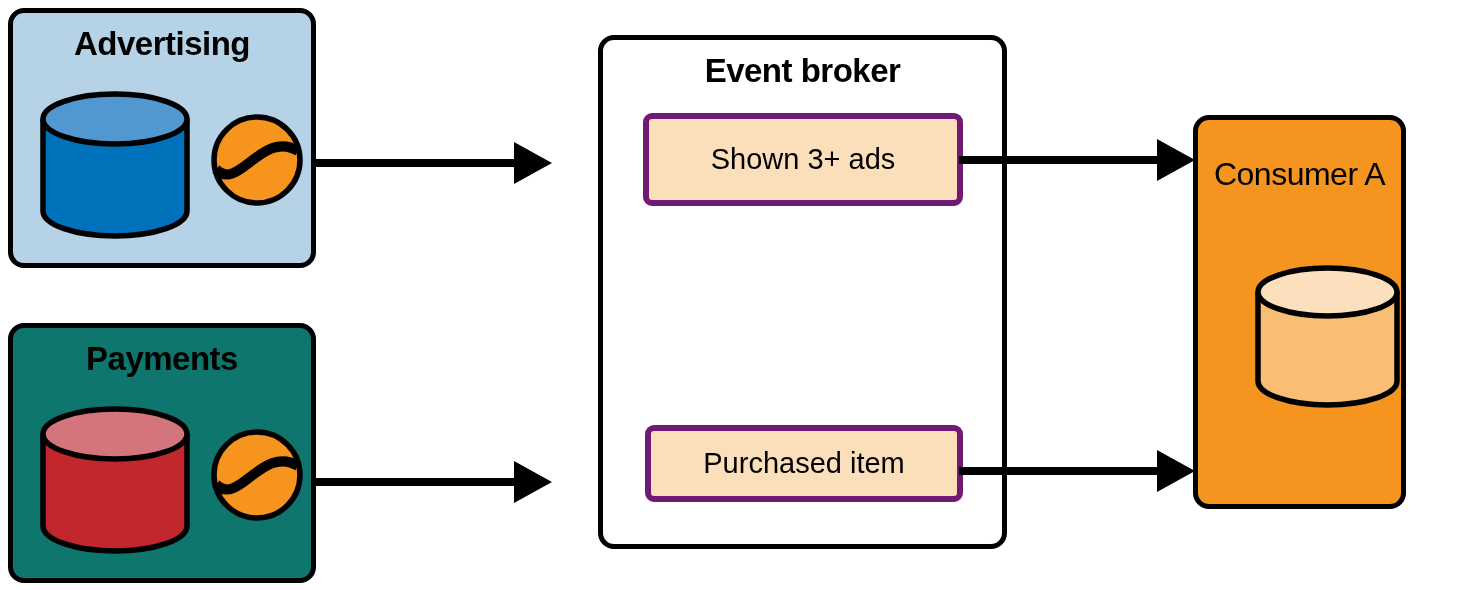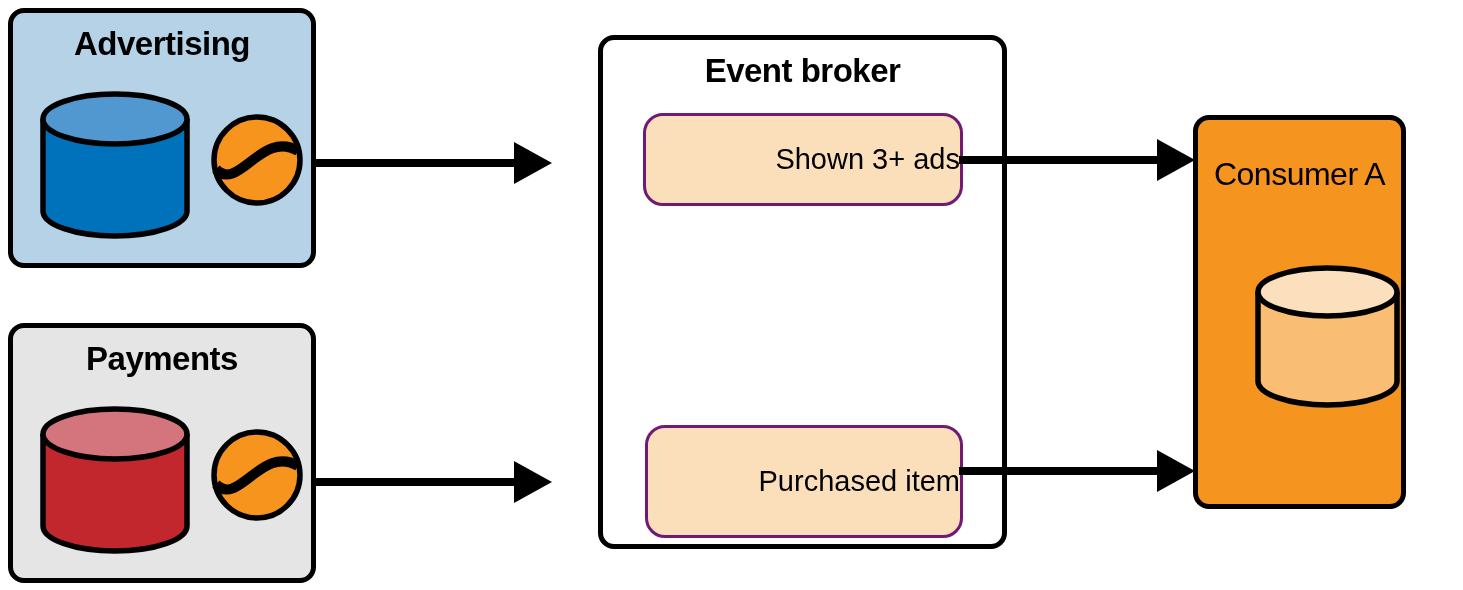--- a/index.html
+++ b/index.html
@@ -37,30 +37,30 @@
   .broker-title   { top: 12px; }
   .consumer-title { top: 36px; font-weight: normal; font-size: 32px; }
 
   .cyl-svg  { position: absolute; left: 22px; top: 75px; }
   .wave-svg { position: absolute; left: 197px; top: 100px; }
   .consumer-cyl { left: 52px; top: 142px; }
 
   .topic {
     position: absolute;
     box-sizing: border-box;
-    border: 3px solid #701a75;
-    border-radius: 20px;
+    border: 6px solid #701a75;
+    border-radius: 9px;
     display: flex;
     align-items: center;
-    justify-content: flex-end;
+    justify-content: center;
     font-size: 29px;
     white-space: nowrap;
   }
   .topic-1 { left: 40px; top: 73px;  width: 320px; height: 93px; }
-  .topic-2 { left: 42px; top: 385px; width: 318px; height: 113px; }
+  .topic-2 { left: 42px; top: 385px; width: 318px; height: 77px; }
 
   .arrow-layer {
     position: absolute;
     left: 0; top: 0;
     pointer-events: none;
   }
 </style>
 </head>
 <body>
 
@@ -72,21 +72,21 @@
       <path d="M8 31 V123 A72 25 0 0 0 152 123 V31 Z" stroke="none" fill="#0071bb"></path>
       <path d="M8 31 V123 A72 25 0 0 0 152 123 V31" fill="none" stroke="#000" stroke-width="5.5"></path>
       <ellipse cx="80" cy="31" rx="72" ry="25" stroke="#000" stroke-width="5.5" fill="#5198d1"></ellipse>
     </svg>
     <svg class="wave-svg" width="94" height="94" viewBox="0 0 94 94">
       <circle cx="47" cy="47" r="43" stroke="#000" stroke-width="5.5" fill="#f7941e"></circle>
       <path d="M6 56 C28 80, 52 16, 88 38" fill="none" stroke="#000" stroke-width="10"></path>
     </svg>
   </div>
 
-  <div class="node producer-payments" style="background: #e5e5e5;">
+  <div class="node producer-payments" style="background: #0f766e;">
     <div class="node-title producer-title">Payments</div>
     <svg class="cyl-svg" width="160" height="157" viewBox="0 0 160 157">
       <path d="M8 31 V123 A72 25 0 0 0 152 123 V31 Z" stroke="none" fill="#c1272d"></path>
       <path d="M8 31 V123 A72 25 0 0 0 152 123 V31" fill="none" stroke="#000" stroke-width="5.5"></path>
       <ellipse cx="80" cy="31" rx="72" ry="25" stroke="#000" stroke-width="5.5" fill="#d4757e"></ellipse>
     </svg>
     <svg class="wave-svg" width="94" height="94" viewBox="0 0 94 94">
       <circle cx="47" cy="47" r="43" stroke="#000" stroke-width="5.5" fill="#f7941e"></circle>
       <path d="M6 56 C28 80, 52 16, 88 38" fill="none" stroke="#000" stroke-width="10"></path>
     </svg>

